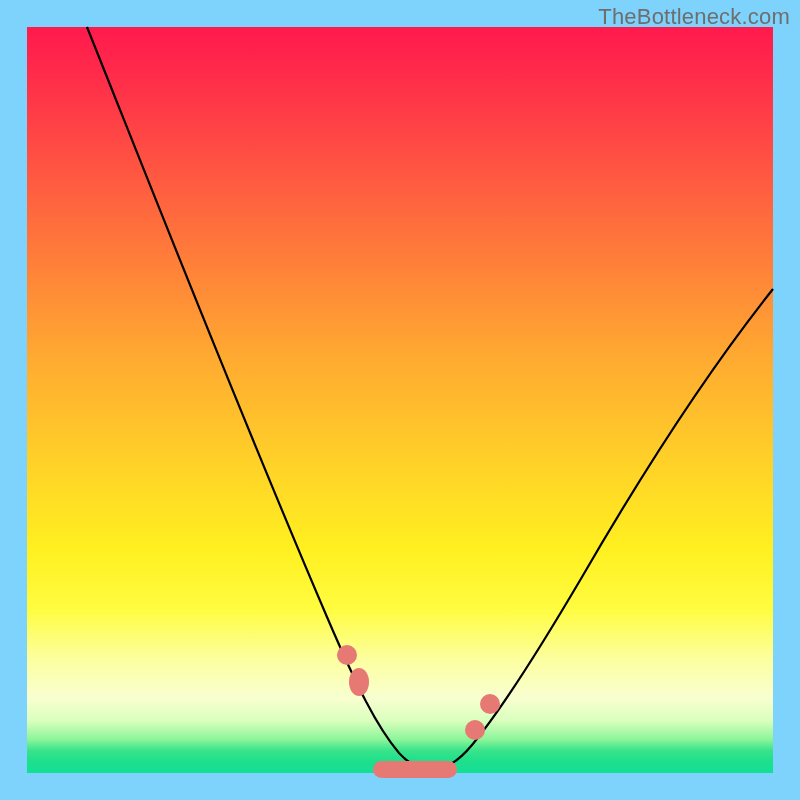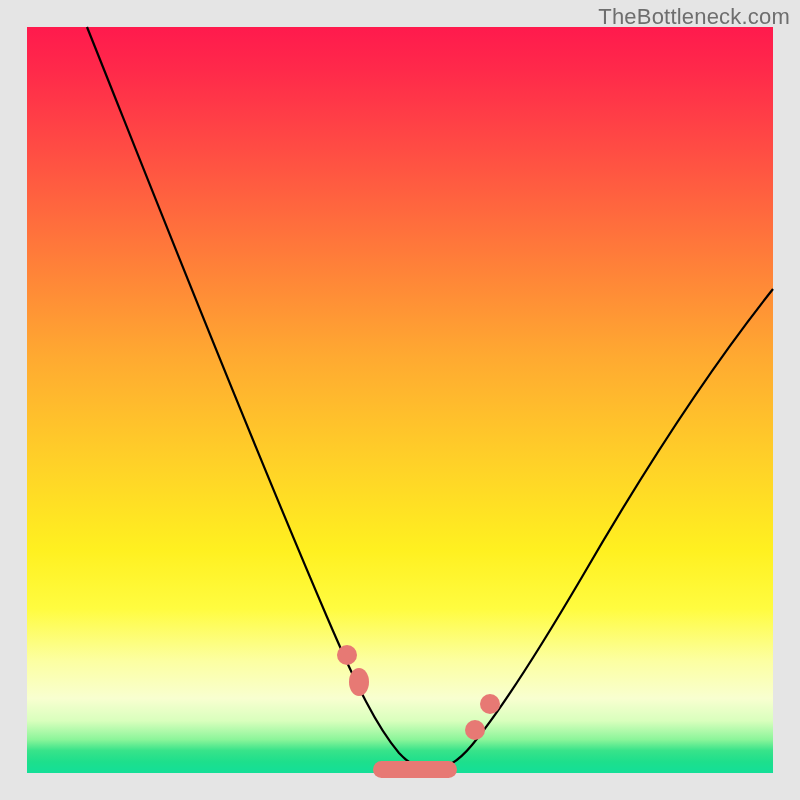--- a/index.html
+++ b/index.html
@@ -10,21 +10,21 @@
     background: #000;
     overflow: hidden;
     font-family: Arial, Helvetica, sans-serif;
   }
   .frame {
     position: absolute;
     left: 0;
     top: 0;
     width: 800px;
     height: 800px;
-    background: #e5e5e5;
+    background: #7dd3fc;
   }
   .plot-area {
     position: absolute;
     left: 27px;
     top: 27px;
     width: 746px;
     height: 746px;
     
     background: linear-gradient(
       to bottom,

